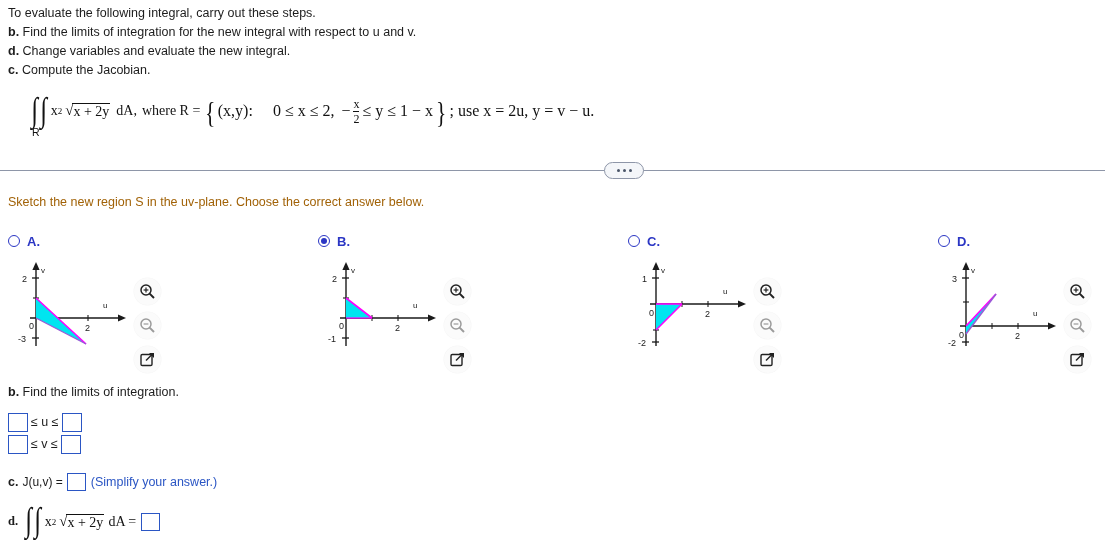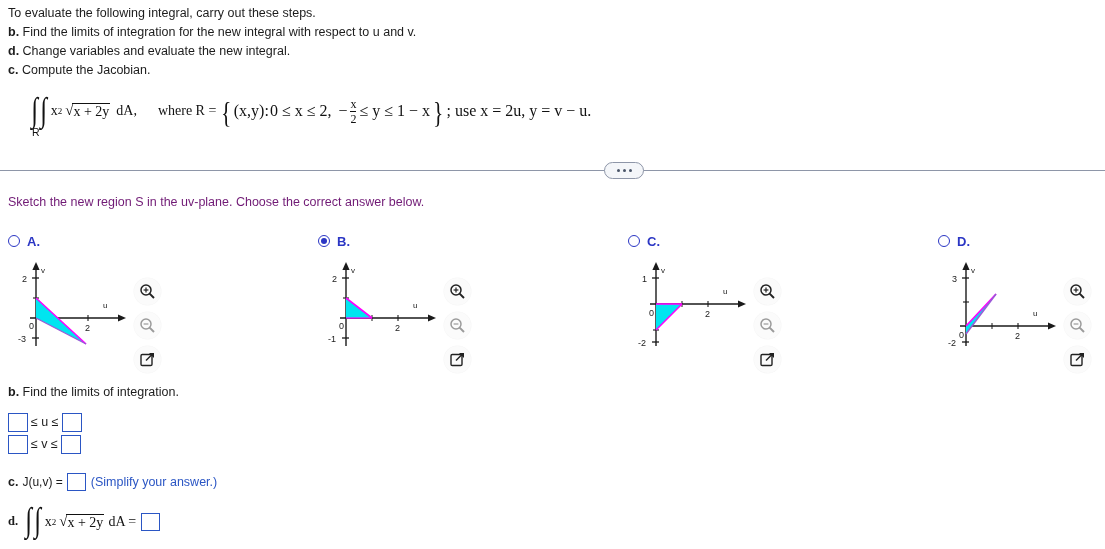--- a/index.html
+++ b/index.html
@@ -86,21 +86,21 @@
     background: #f4f6f9;
     display: flex; align-items: center; justify-content: center;
     gap: 3px;
     cursor: pointer;
   }
   .dots-pill i { width: 3px; height: 3px; background: #4a5568; border-radius: 50%; display: block; }
 
   
   .qline {
     position: absolute; left: 8px; top: 195px;
-    font-size: 12.5px; color: #701a75; white-space: nowrap;
+    font-size: 12.5px; color: #a16207; white-space: nowrap;
   }
 
   
   .choice { position: absolute; top: 232px; }
   .choice-head { display: flex; align-items: center; gap: 7px; height: 18px; }
   .radio {
     width: 12px; height: 12px; border-radius: 50%;
     border: 1.6px solid #2b36c4; background: #fff;
     display: inline-block; position: relative; flex: 0 0 auto;
     cursor: pointer;
@@ -174,24 +174,24 @@
         <span class="intsign">∫</span><span class="intsign">∫</span>
         <span class="sub">R</span>
       </span>
       <span style="margin-left:2px;">x</span>
         <span class="sup">2</span>
       <span class="radical" style="margin-left:3px;">
         <span class="sign">√</span>
           <span class="radicand">x + 2y</span>
       </span>
       <span style="margin-left:6px;">dA,</span>
-      <span style="margin-left:21px;font-family:Liberation Serif, serif;">where R =</span>
+      <span style="margin-left:5px;font-family:Liberation Serif, serif;">where R =</span>
       <span class="brace" style="margin-left:3px;">{</span>
       <span class="small">(x,y):</span>
-      <span class="small" style="margin-left:1px;">0 ≤ x ≤ 2,</span>
+      <span class="small" style="margin-left:20px;">0 ≤ x ≤ 2,</span>
       <span class="small" style="margin-left:7px;">−</span>
       <span class="frac">
         <span class="num">x</span>
         <span class="den">2</span>
       </span>
       <span class="small">≤ y ≤ 1 − x</span>
       <span class="brace" style="margin-left:1px;">}</span>
       <span class="small" style="margin-left:1px;">; use x = 2u, y = v − u.</span>
     </div>
   </div>

